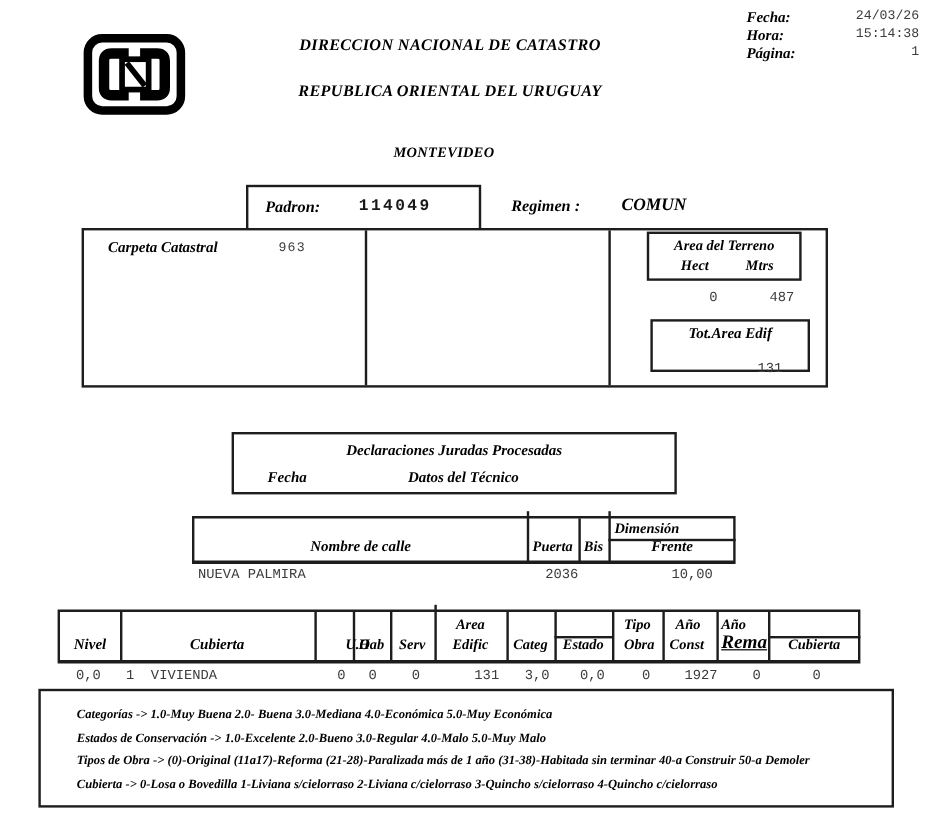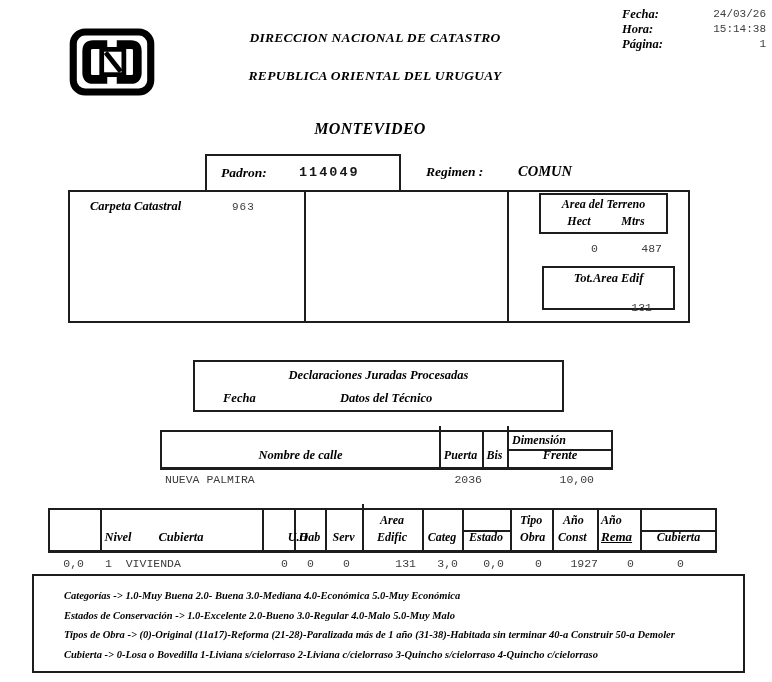--- a/index.html
+++ b/index.html
@@ -39,21 +39,21 @@
   <div class="abs bi center" style="left:160px;top:30px;width:430px;font-size:13.5px;letter-spacing:.3px;">DIRECCION NACIONAL DE CATASTRO</div>
   <div class="abs bi center" style="left:160px;top:68px;width:430px;font-size:13.5px;letter-spacing:.3px;">REPUBLICA ORIENTAL DEL URUGUAY</div>
 
   <div class="abs bi" style="left:622px;top:7px;font-size:12.5px;">Fecha:</div>
   <div class="abs mono right" style="left:672px;top:8px;width:94px;font-size:11px;">24/03/26</div>
   <div class="abs bi" style="left:622px;top:22px;font-size:12.5px;">Hora:</div>
   <div class="abs mono right" style="left:672px;top:23px;width:94px;font-size:11px;">15:14:38</div>
   <div class="abs bi" style="left:622px;top:37px;font-size:12.5px;">Página:</div>
   <div class="abs mono right" style="left:672px;top:38px;width:94px;font-size:11px;">1</div>
 
-  <div class="abs bi center" style="left:0;top:120px;width:740px;font-size:16px;letter-spacing:.3px;">MONTEVIDEO</div>
+  <div class="abs bi center" style="left:0;top:120px;width:740px;font-size:12px;letter-spacing:.3px;">MONTEVIDEO</div>
 
   <div class="box" style="left:205px;top:154px;width:196px;height:38px;">
     <span class="cell-label" style="left:14px;top:9px;font-size:13.5px;">Padron:</span>
     <span class="abs mono" style="left:92px;top:9px;font-size:13.5px;font-weight:bold;letter-spacing:2px;color:#181818;">114049</span>
   </div>
   <div class="abs bi" style="left:426px;top:164px;font-size:13.5px;">Regimen :</div>
   <div class="abs bi" style="left:518px;top:163px;font-size:14.5px;">COMUN</div>
 
   <div class="box" style="left:68px;top:190px;width:622px;height:133px;">
     <div class="vline" style="left:234px;top:0;height:100%;"></div>
@@ -105,35 +105,35 @@
     <div class="vline" style="left:312px;top:-6px;height:47px;"></div>
     <div class="vline" style="left:372px;top:0;height:41px;"></div>
     <div class="vline" style="left:412px;top:0;height:41px;"></div>
     <div class="vline" style="left:460px;top:0;height:41px;"></div>
     <div class="vline" style="left:502px;top:0;height:41px;"></div>
     <div class="vline" style="left:547px;top:0;height:41px;"></div>
     <div class="vline" style="left:590px;top:0;height:41px;"></div>
     <div class="hline" style="left:412px;top:20px;width:48px;"></div>
     <div class="hline" style="left:590px;top:20px;width:77px;"></div>
 
-    <span class="cell-label center" style="left:0;bottom:5px;width:50px;margin-left:43px;">Nivel</span>
+    <span class="cell-label center" style="left:0;bottom:5px;width:50px;">Nivel</span>
     <span class="cell-label center" style="left:50px;bottom:5px;width:162px;">Cubierta</span>
     <span class="cell-label center" style="left:212px;bottom:5px;width:32px;font-size:12px;margin-left:20px;">U.O</span>
     <span class="cell-label center" style="left:244px;bottom:5px;width:31px;font-size:12px;">Hab</span>
     <span class="cell-label center" style="left:275px;bottom:5px;width:37px;font-size:12px;">Serv</span>
     <span class="cell-label center" style="left:312px;top:3px;width:60px;font-size:12px;">Area</span>
     <span class="cell-label center" style="left:312px;bottom:5px;width:60px;font-size:12px;">Edific</span>
     <span class="cell-label center" style="left:372px;bottom:5px;width:40px;font-size:12px;">Categ</span>
     <span class="cell-label center" style="left:412px;bottom:5px;width:48px;font-size:12px;">Estado</span>
     <span class="cell-label" style="left:470px;top:3px;font-size:12px;">Tipo</span>
     <span class="cell-label" style="left:470px;bottom:5px;font-size:12px;">Obra</span>
     <span class="cell-label" style="left:513px;top:3px;font-size:12px;">Año</span>
     <span class="cell-label" style="left:508px;bottom:5px;font-size:12px;">Const</span>
     <span class="cell-label" style="left:551px;top:3px;font-size:12px;">Año</span>
-    <span class="cell-label" style="left:551px;bottom:5px;font-size:13px;text-decoration:underline;">Rema</span>
+    <span class="cell-label" style="left:551px;bottom:5px;font-size:16px;text-decoration:underline;">Rema</span>
     <span class="cell-label center" style="left:590px;bottom:5px;width:77px;font-size:12px;">Cubierta</span>
   </div>
 
   <div class="dataval right" style="left:48px;top:557px;width:36px;">0,0</div>
   <div class="dataval" style="left:105px;top:557px;">1  VIVIENDA</div>
   <div class="dataval right" style="left:262px;top:557px;width:26px;">0</div>
   <div class="dataval right" style="left:294px;top:557px;width:20px;">0</div>
   <div class="dataval right" style="left:326px;top:557px;width:24px;">0</div>
   <div class="dataval right" style="left:378px;top:557px;width:38px;">131</div>
   <div class="dataval right" style="left:426px;top:557px;width:32px;">3,0</div>

